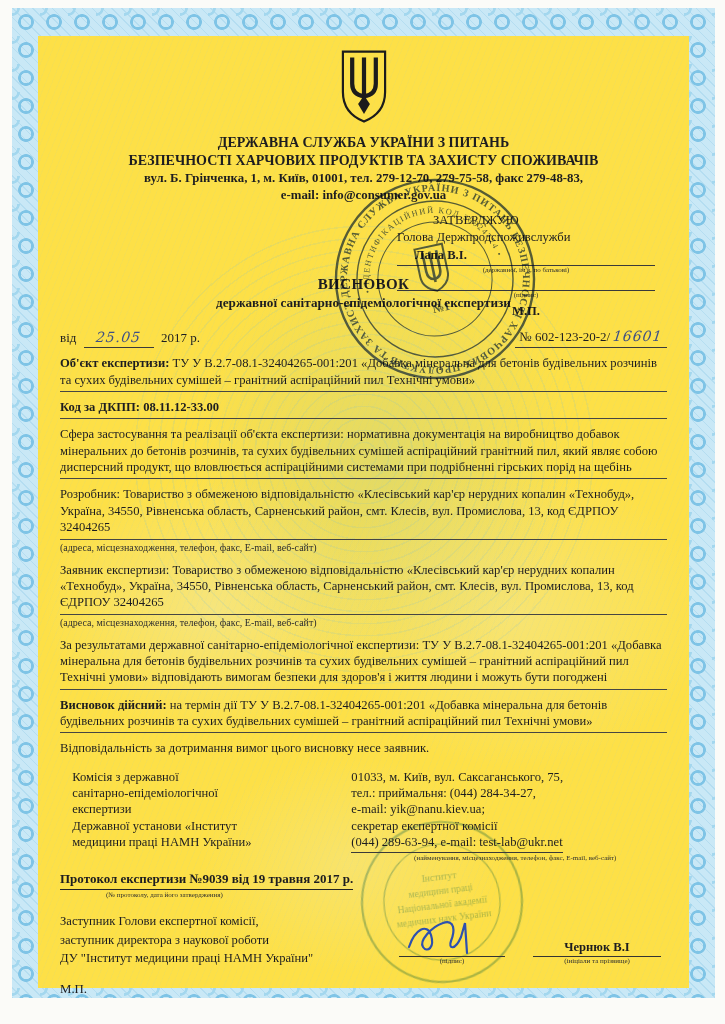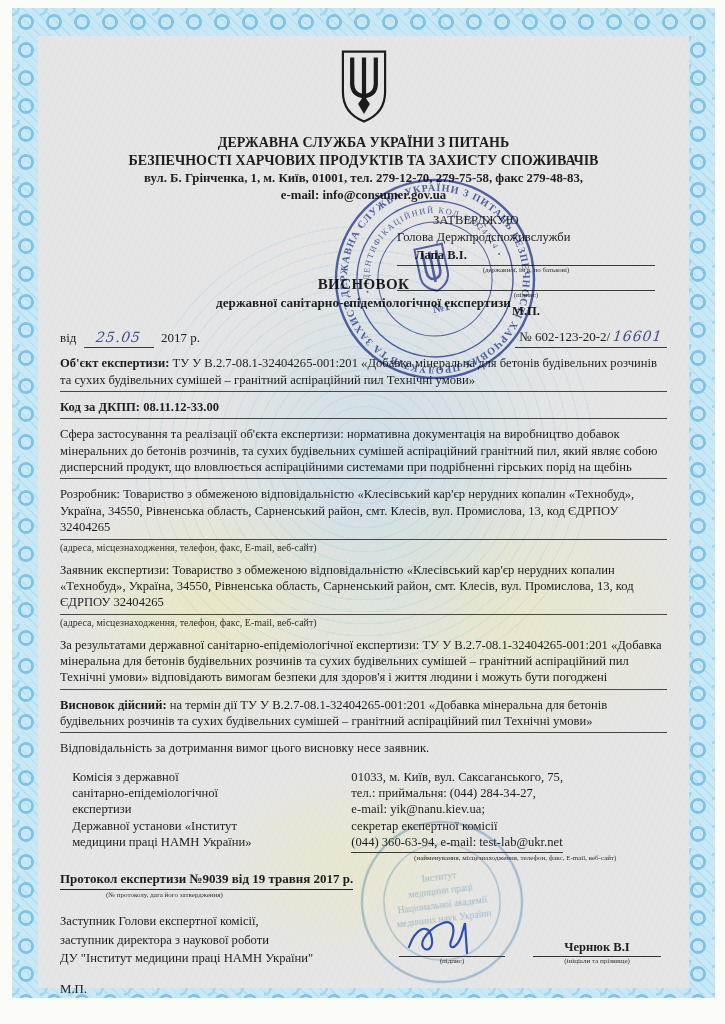--- a/index.html
+++ b/index.html
@@ -8,21 +8,21 @@
 
   
   .frame{position:absolute;left:12px;top:8px;right:10px;bottom:26px;
     background-color:#c9e8f6;
     background-image:
       radial-gradient(circle at 14px 14px, rgba(255,255,255,0) 5px, #7fc4e6 5.5px, #7fc4e6 7.5px, rgba(255,255,255,0) 8.2px),
       radial-gradient(circle at 0px 0px, rgba(255,255,255,0) 5px, #a3d7ee 5.5px, #a3d7ee 7.5px, rgba(255,255,255,0) 8.2px),
       repeating-linear-gradient(45deg, rgba(120,190,225,.25) 0 1px, transparent 1px 7px);
     background-size:28px 28px,28px 28px,auto;}
 
-  .paper{position:absolute;inset:36px;left:38px;right:36px;background:#e5e5e5;padding:10px 22px 8px;}
+  .paper{position:absolute;inset:36px;left:38px;right:36px;background:#fde047;padding:10px 22px 8px;}
   .paper::before{content:"";position:absolute;inset:0;pointer-events:none;background:
     radial-gradient(ellipse 270px 310px at 53% 45%, rgba(118,194,228,0.20), transparent 70%),
     radial-gradient(ellipse 240px 180px at 27% 60%, rgba(240,233,168,0.55), transparent 72%),
     radial-gradient(ellipse 270px 210px at 73% 61%, rgba(240,233,168,0.45), transparent 72%),
     radial-gradient(ellipse 210px 150px at 48% 87%, rgba(240,233,168,0.38), transparent 72%);}
   .paper::after{content:"";position:absolute;inset:0;pointer-events:none;
     background:repeating-linear-gradient(112deg, rgba(140,195,225,0.055) 0 1px, transparent 1px 6px);}
   .rosette{position:absolute;left:50%;top:44%;width:470px;height:470px;transform:translate(-50%,-50%);
     border-radius:50%;pointer-events:none;
     background:repeating-radial-gradient(circle, rgba(108,184,220,0.13) 0 1.5px, transparent 1.5px 12px);}
@@ -173,21 +173,21 @@
           <div>санітарно-епідеміологічної</div>
           <div>експертизи</div>
           <div>Державної установи «Інститут</div>
           <div>медицини праці НАМН України»</div>
         </div>
         <div class="comm-right">
           <div>01033, м. Київ, вул. Саксаганського, 75,</div>
           <div>тел.: приймальня: (044) 284-34-27,</div>
           <div>e-mail: yik@nanu.kiev.ua;</div>
           <div>секретар експертної комісії</div>
-          <div><span class="u">(044) 360-63-94, e-mail: test-lab@ukr.net</span></div>
+          <div><span class="u">(044) 289-63-94, e-mail: test-lab@ukr.net</span></div>
         </div>
       </div>
       <div class="cap-right">(найменування, місцезнаходження, телефон, факс, E-mail, веб-сайт)</div>
 
       <div class="protocol">
         <span class="u">Протокол експертизи  №9039 від 19 травня  2017 р.</span>
       </div>
       <div class="cap-proto">(№ протоколу, дата його затвердження)</div>
 
       <div class="sig-block">

